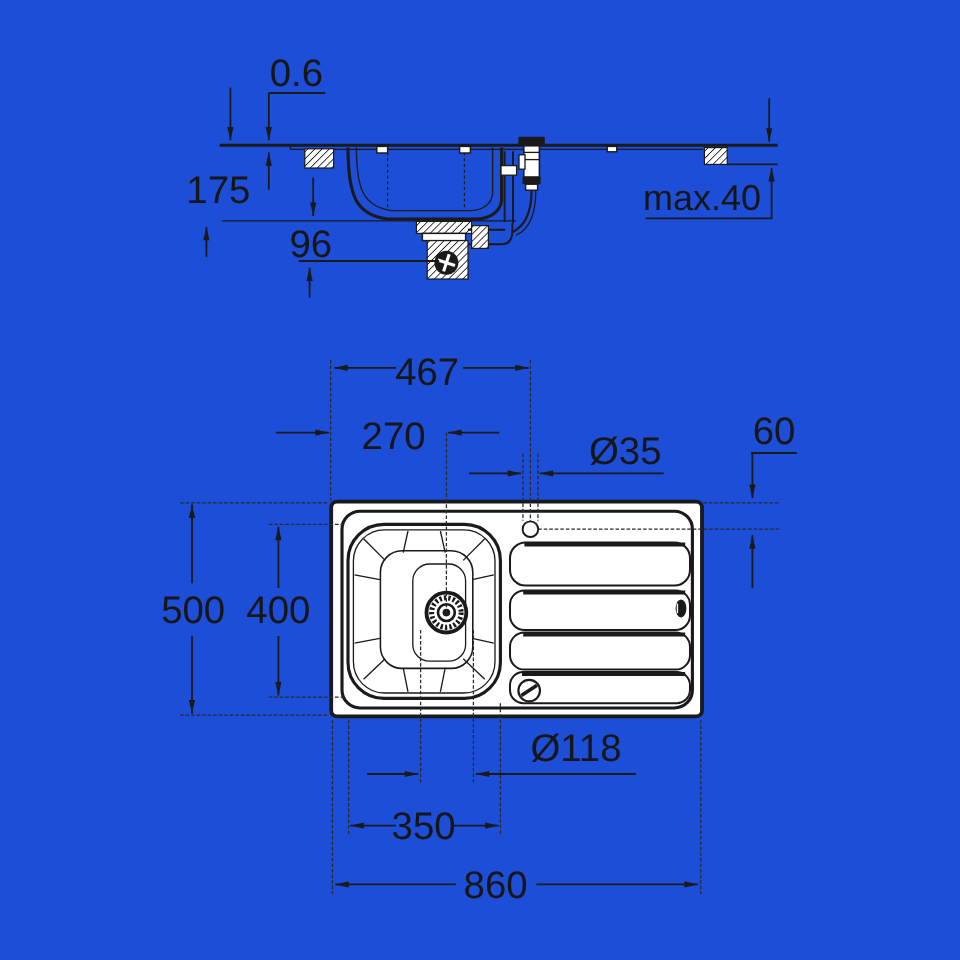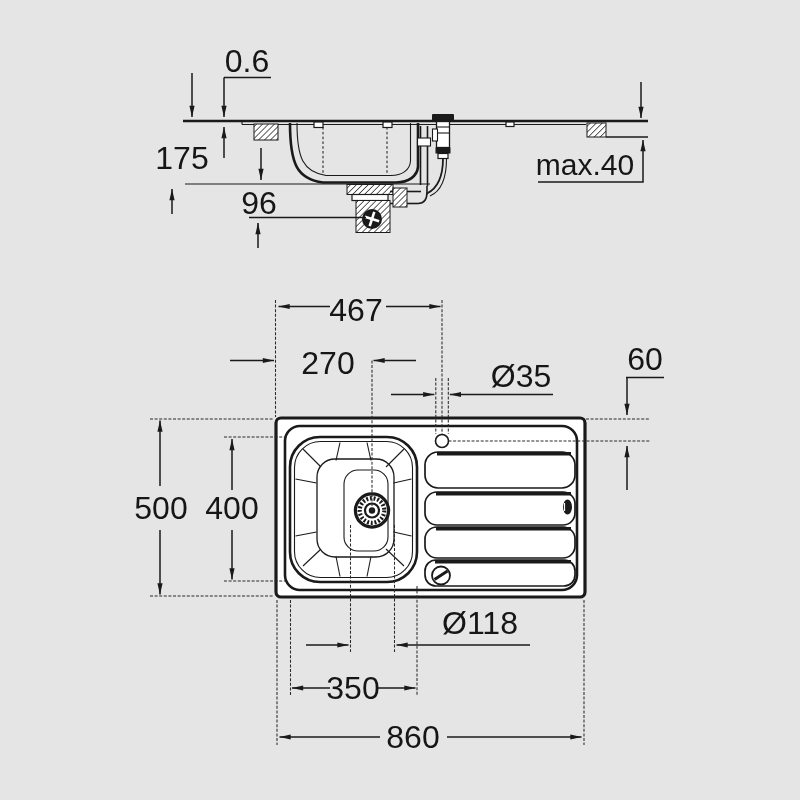--- a/index.html
+++ b/index.html
@@ -1,16 +1,16 @@
 <!DOCTYPE html>
 <html><head>
 <meta charset="utf-8">
 <style>
   html,body{margin:0;padding:0;background:#ffffff;}
-  .stage{width:800px;height:800px;background:#e5e5e5;position:relative;overflow:hidden;}
+  .stage{width:800px;height:800px;background:#1d4ed8;position:relative;overflow:hidden;}
   figure{margin:0;}
   svg{display:block;}
   text{font-family:"Liberation Sans","DejaVu Sans",sans-serif;fill:#161616;}
   .dimtxt{font-size:32px;}
   .dimtxt-s{font-size:30px;}
   .thin{stroke:#1a1a1a;stroke-width:1.1;fill:none;}
   .ext{stroke:#2a2a2a;stroke-width:1.05;fill:none;stroke-dasharray:3 1.6;}
   .dim{stroke:#1a1a1a;stroke-width:1.5;fill:none;}
   .med{stroke:#1a1a1a;stroke-width:1.6;fill:none;}
   .thick{stroke:#1a1a1a;stroke-width:2.6;fill:none;}

